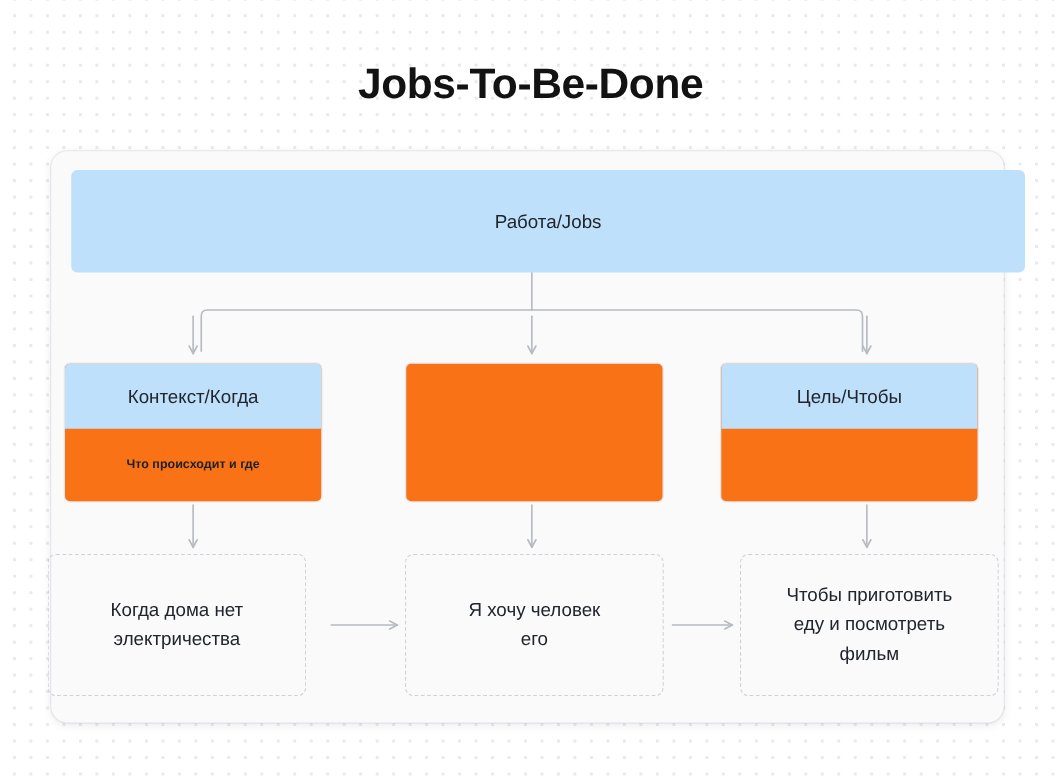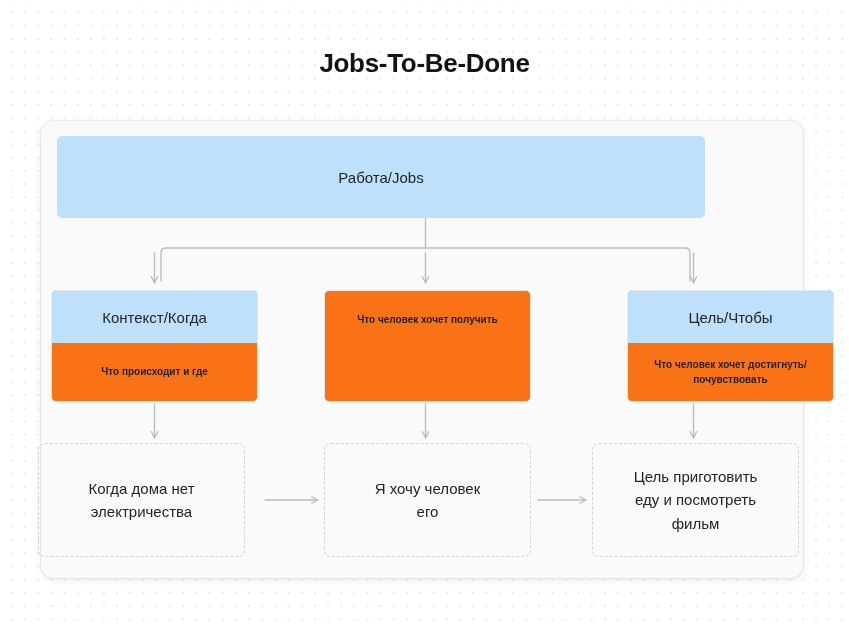--- a/index.html
+++ b/index.html
@@ -17,21 +17,21 @@
     background-position: 5px 6px;
     position: relative;
   }
 
   .page-title {
     position: absolute;
     left: 0;
     right: 0;
     top: 48px;
     text-align: center;
-    font-size: 26px;
+    font-size: 34px;
     font-weight: bold;
     color: #121212;
     letter-spacing: -0.3px;
   }
 
   .board {
     position: absolute;
     left: 41px;
     top: 121px;
     width: 762px;
@@ -48,21 +48,21 @@
     width: 849px;
     height: 627px;
     pointer-events: none;
   }
 
   
   .root-box {
     position: absolute;
     left: 57px;
     top: 136px;
-    width: 648px;
+    width: 763px;
     height: 82px;
     background: #bfe0fb;
     border-radius: 5px;
     display: flex;
     align-items: center;
     justify-content: center;
   }
   .root-box .label {
     font-size: 15px;
     color: #20242b;
@@ -75,21 +75,21 @@
     width: 207px;
     height: 112px;
     background: #f97316;
     border: 1px solid #e6e7ea;
     border-radius: 5px;
     overflow: hidden;
     box-sizing: border-box;
   }
   .mid-card.c1 { left: 51px; }
   .mid-card.c2 { left: 324px; }
-  .mid-card.c3 { left: 627px; }
+  .mid-card.c3 { left: 576px; }
 
   .mid-head {
     height: 52px;
     background: #bfe0fb;
     display: flex;
     align-items: center;
     justify-content: center;
     font-size: 15px;
     color: #20242b;
   }
@@ -174,28 +174,25 @@
 <div class="root-box">
   <span class="label">Работа/Jobs</span>
 </div>
 
 <div class="mid-card c1">
   <div class="mid-head">Контекст/Когда</div>
   <div class="mid-body">Что происходит и где</div>
 </div>
 
 <div class="mid-card c2">
-  <div class="mid-body">Что человек хочет получить</div>
 </div>
 
 <div class="mid-card c3">
   <div class="mid-head">Цель/Чтобы</div>
-  <div class="mid-body">Что человек хочет достигнуть/
-почувствовать</div>
 </div>
 
 <div class="leaf-box c1">Когда дома нет
 электричества</div>
 <div class="leaf-box c2">Я хочу человек
 его</div>
-<div class="leaf-box c3">Цель приготовить
+<div class="leaf-box c3">Чтобы приготовить
 еду и посмотреть
 фильм</div>
 
 </body></html>

